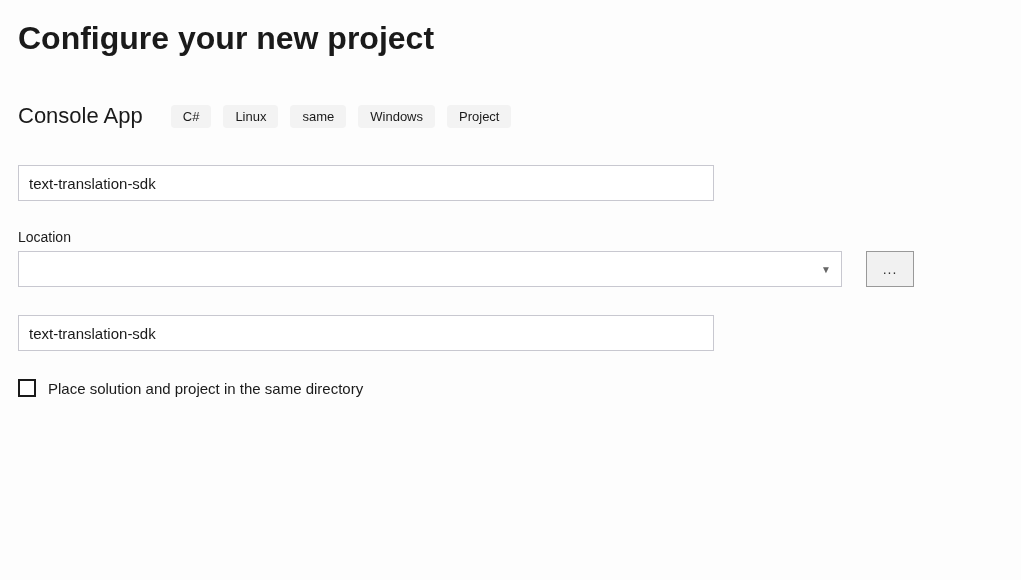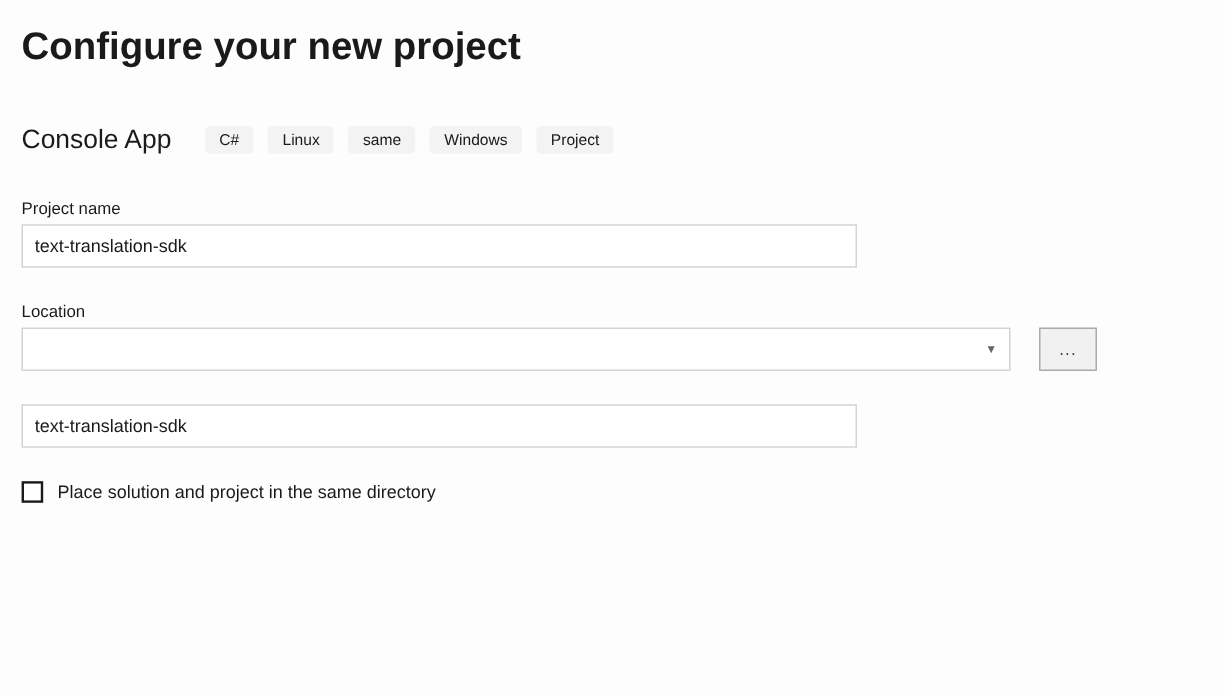--- a/index.html
+++ b/index.html
@@ -143,21 +143,20 @@
   <div class="tags">
     <span class="tag">C#</span>
     <span class="tag">Linux</span>
     <span class="tag">same</span>
     <span class="tag">Windows</span>
     <span class="tag">Project</span>
   </div>
 </div>
 
 <div class="field-group">
-  <div class="field-label">Project name</div>
   <input type="text" class="text-input" value="text-translation-sdk" style="">
 </div>
 
 <div class="field-group">
   <div class="field-label">Location</div>
   <div class="location-row">
     <div class="combo-input">
       <span class="combo-value"></span>
       <span class="dropdown-arrow">▼</span>
     </div>

